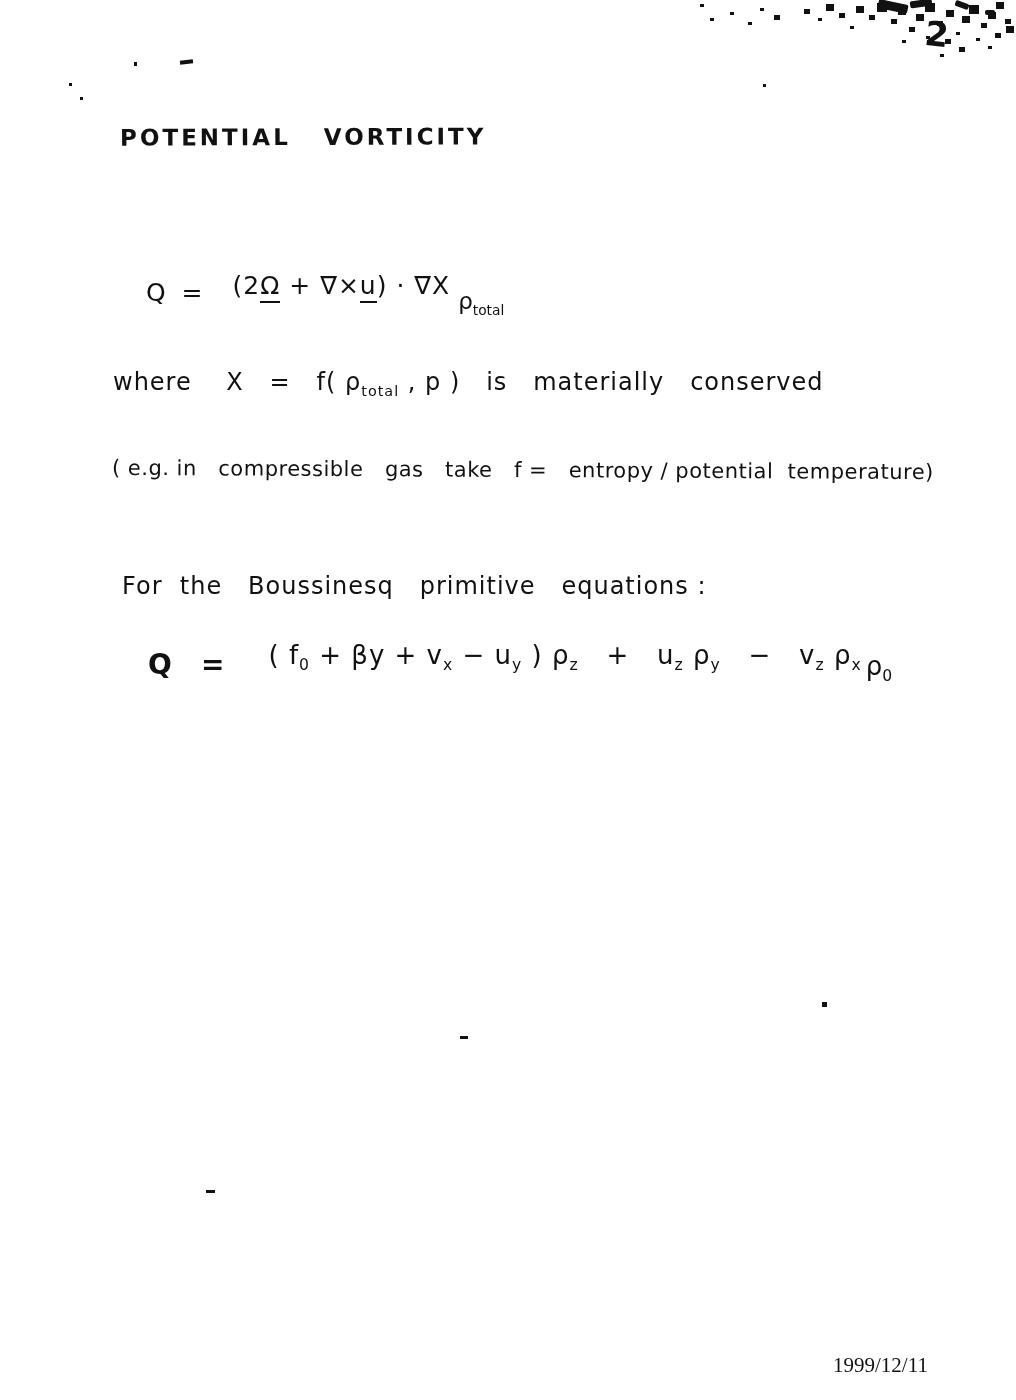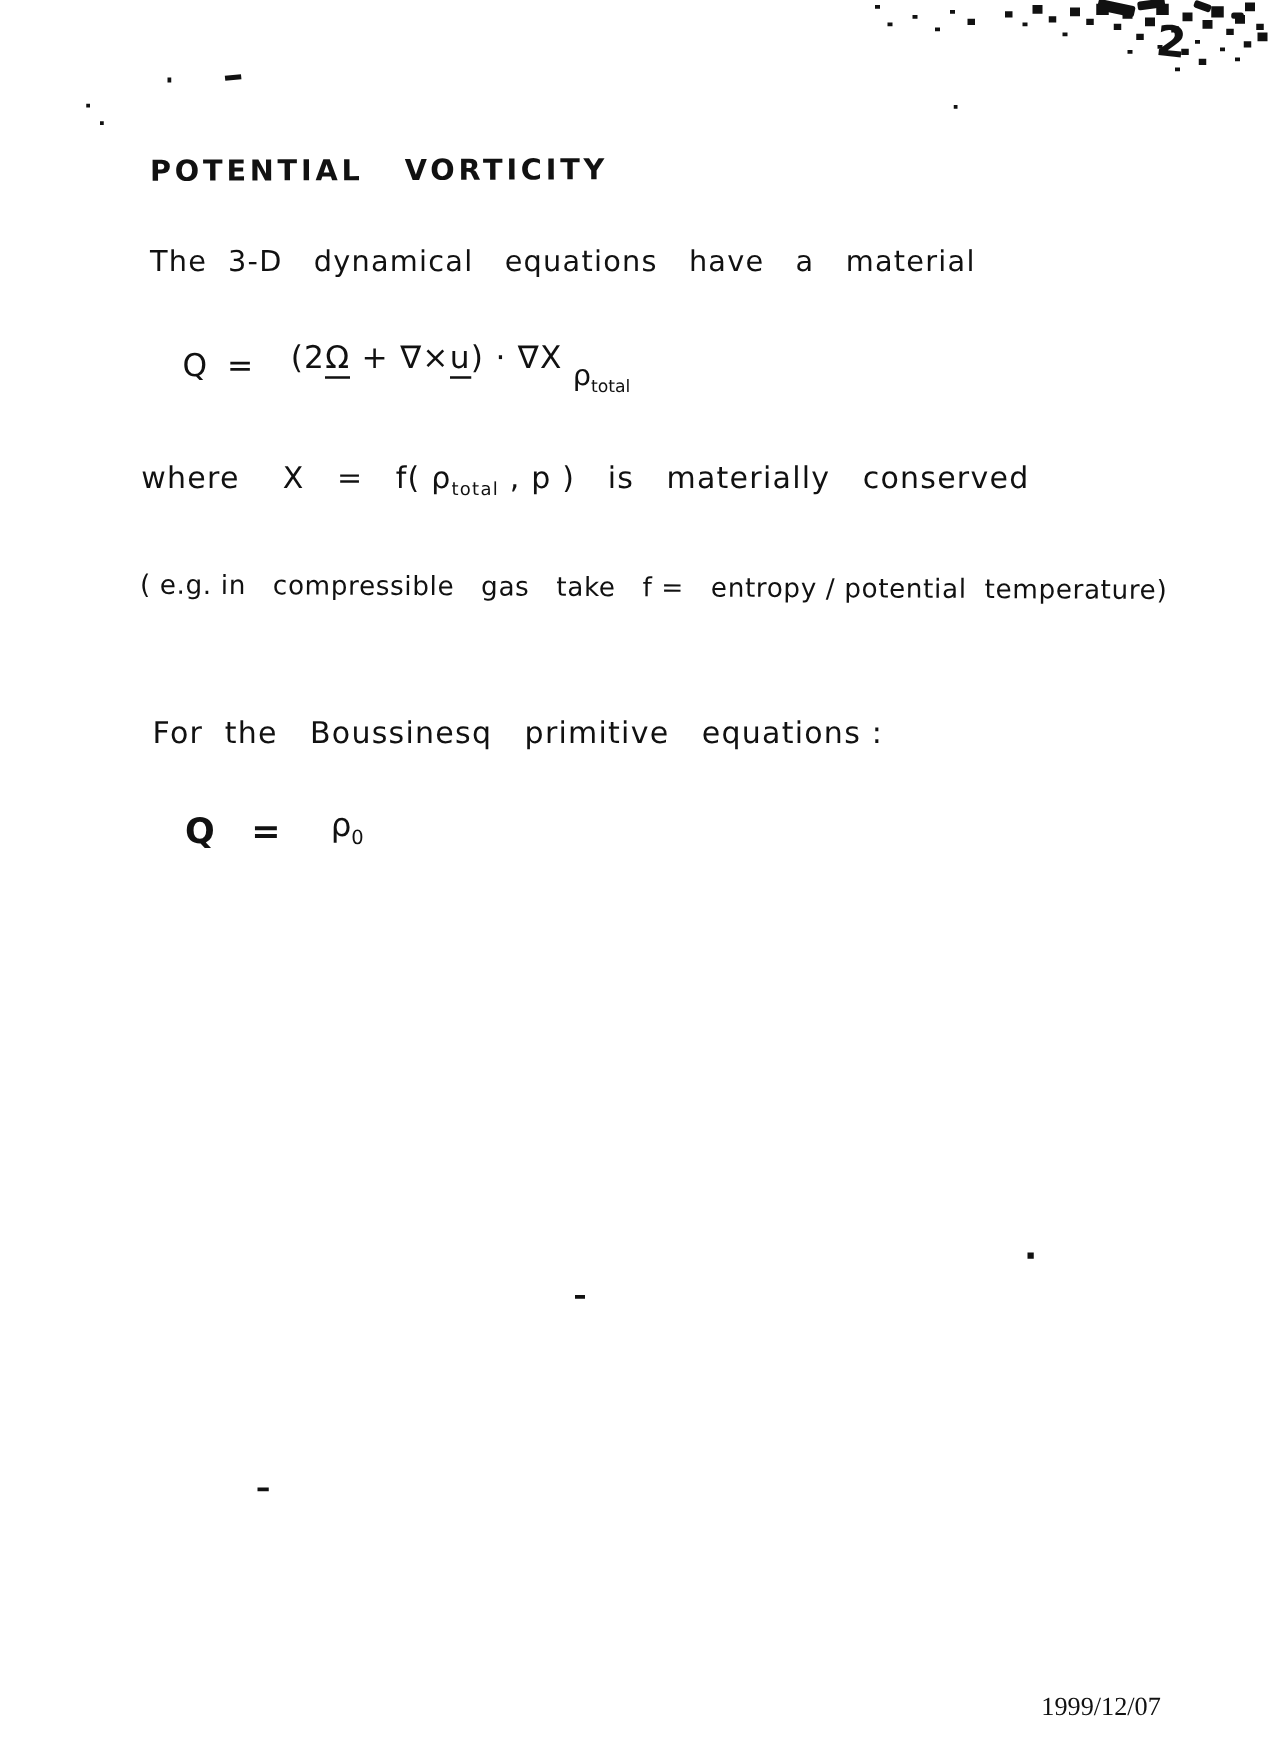--- a/index.html
+++ b/index.html
@@ -90,43 +90,43 @@
   <span class="speck" style="left:180px; top:60px; width:13px; height:4px; transform:rotate(-6deg);"></span>
   <span class="speck" style="left:69px; top:83px; width:3px; height:3px;"></span>
   <span class="speck" style="left:80px; top:97px; width:3px; height:3px;"></span>
   <span class="speck" style="left:763px; top:84px; width:3px; height:3px;"></span>
   <span class="speck" style="left:822px; top:1002px; width:5px; height:5px;"></span>
   <span class="speck" style="left:460px; top:1036px; width:8px; height:3px;"></span>
   <span class="speck" style="left:206px; top:1190px; width:9px; height:3px;"></span>
 
   <div class="line title hw">POTENTIAL   VORTICITY</div>
 
-  <div class="line l1 hw">The  3-D   dynamical   equations   have   a   material</div>
 
   <div class="line l2 hw">
     <span class="lhs">Q  =</span>
     <span class="frac">
       <span class="num"><span>(2</span><span class="und">Ω</span><span> + ∇×</span><span class="und">u</span><span>) · ∇X</span></span>
       <span class="bar"></span>
       <span class="den"><span>ρ</span><sub>total</sub></span>
     </span>
   </div>
 
   <div class="line l3 hw"><span>where    X   =   f( ρ</span><sub>total</sub><span> , p )   is   materially   conserved</span></div>
 
   <div class="line l4 hw">( e.g. in   compressible   gas   take   f =   entropy / potential  temperature)</div>
 
   <div class="line l5 hw">For  the   Boussinesq   primitive   equations :</div>
 
   <div class="line eq2 hw">
     <span class="lhs">Q   =</span>
     <span class="frac">
+      <span class="num"><span>( f</span><sub>0</sub><span> + βy + v</span><sub>x</sub><span> − u</span><sub>y</sub><span> ) ρ</span><sub>z</sub><span>   +   u</span><sub>z</sub><span> ρ</span><sub>y</sub><span>   −   v</span><sub>z</sub><span> ρ</span><sub>x</sub></span>
       <span class="bar"></span>
       <span class="den"><span>ρ</span><sub>0</sub></span>
     </span>
   </div>
 
   <div class="footer">
-    <div>1999/12/07</div>
+    <div>1999/12/11</div>
     
   </div>
 
 </div>
 
 </body></html>

